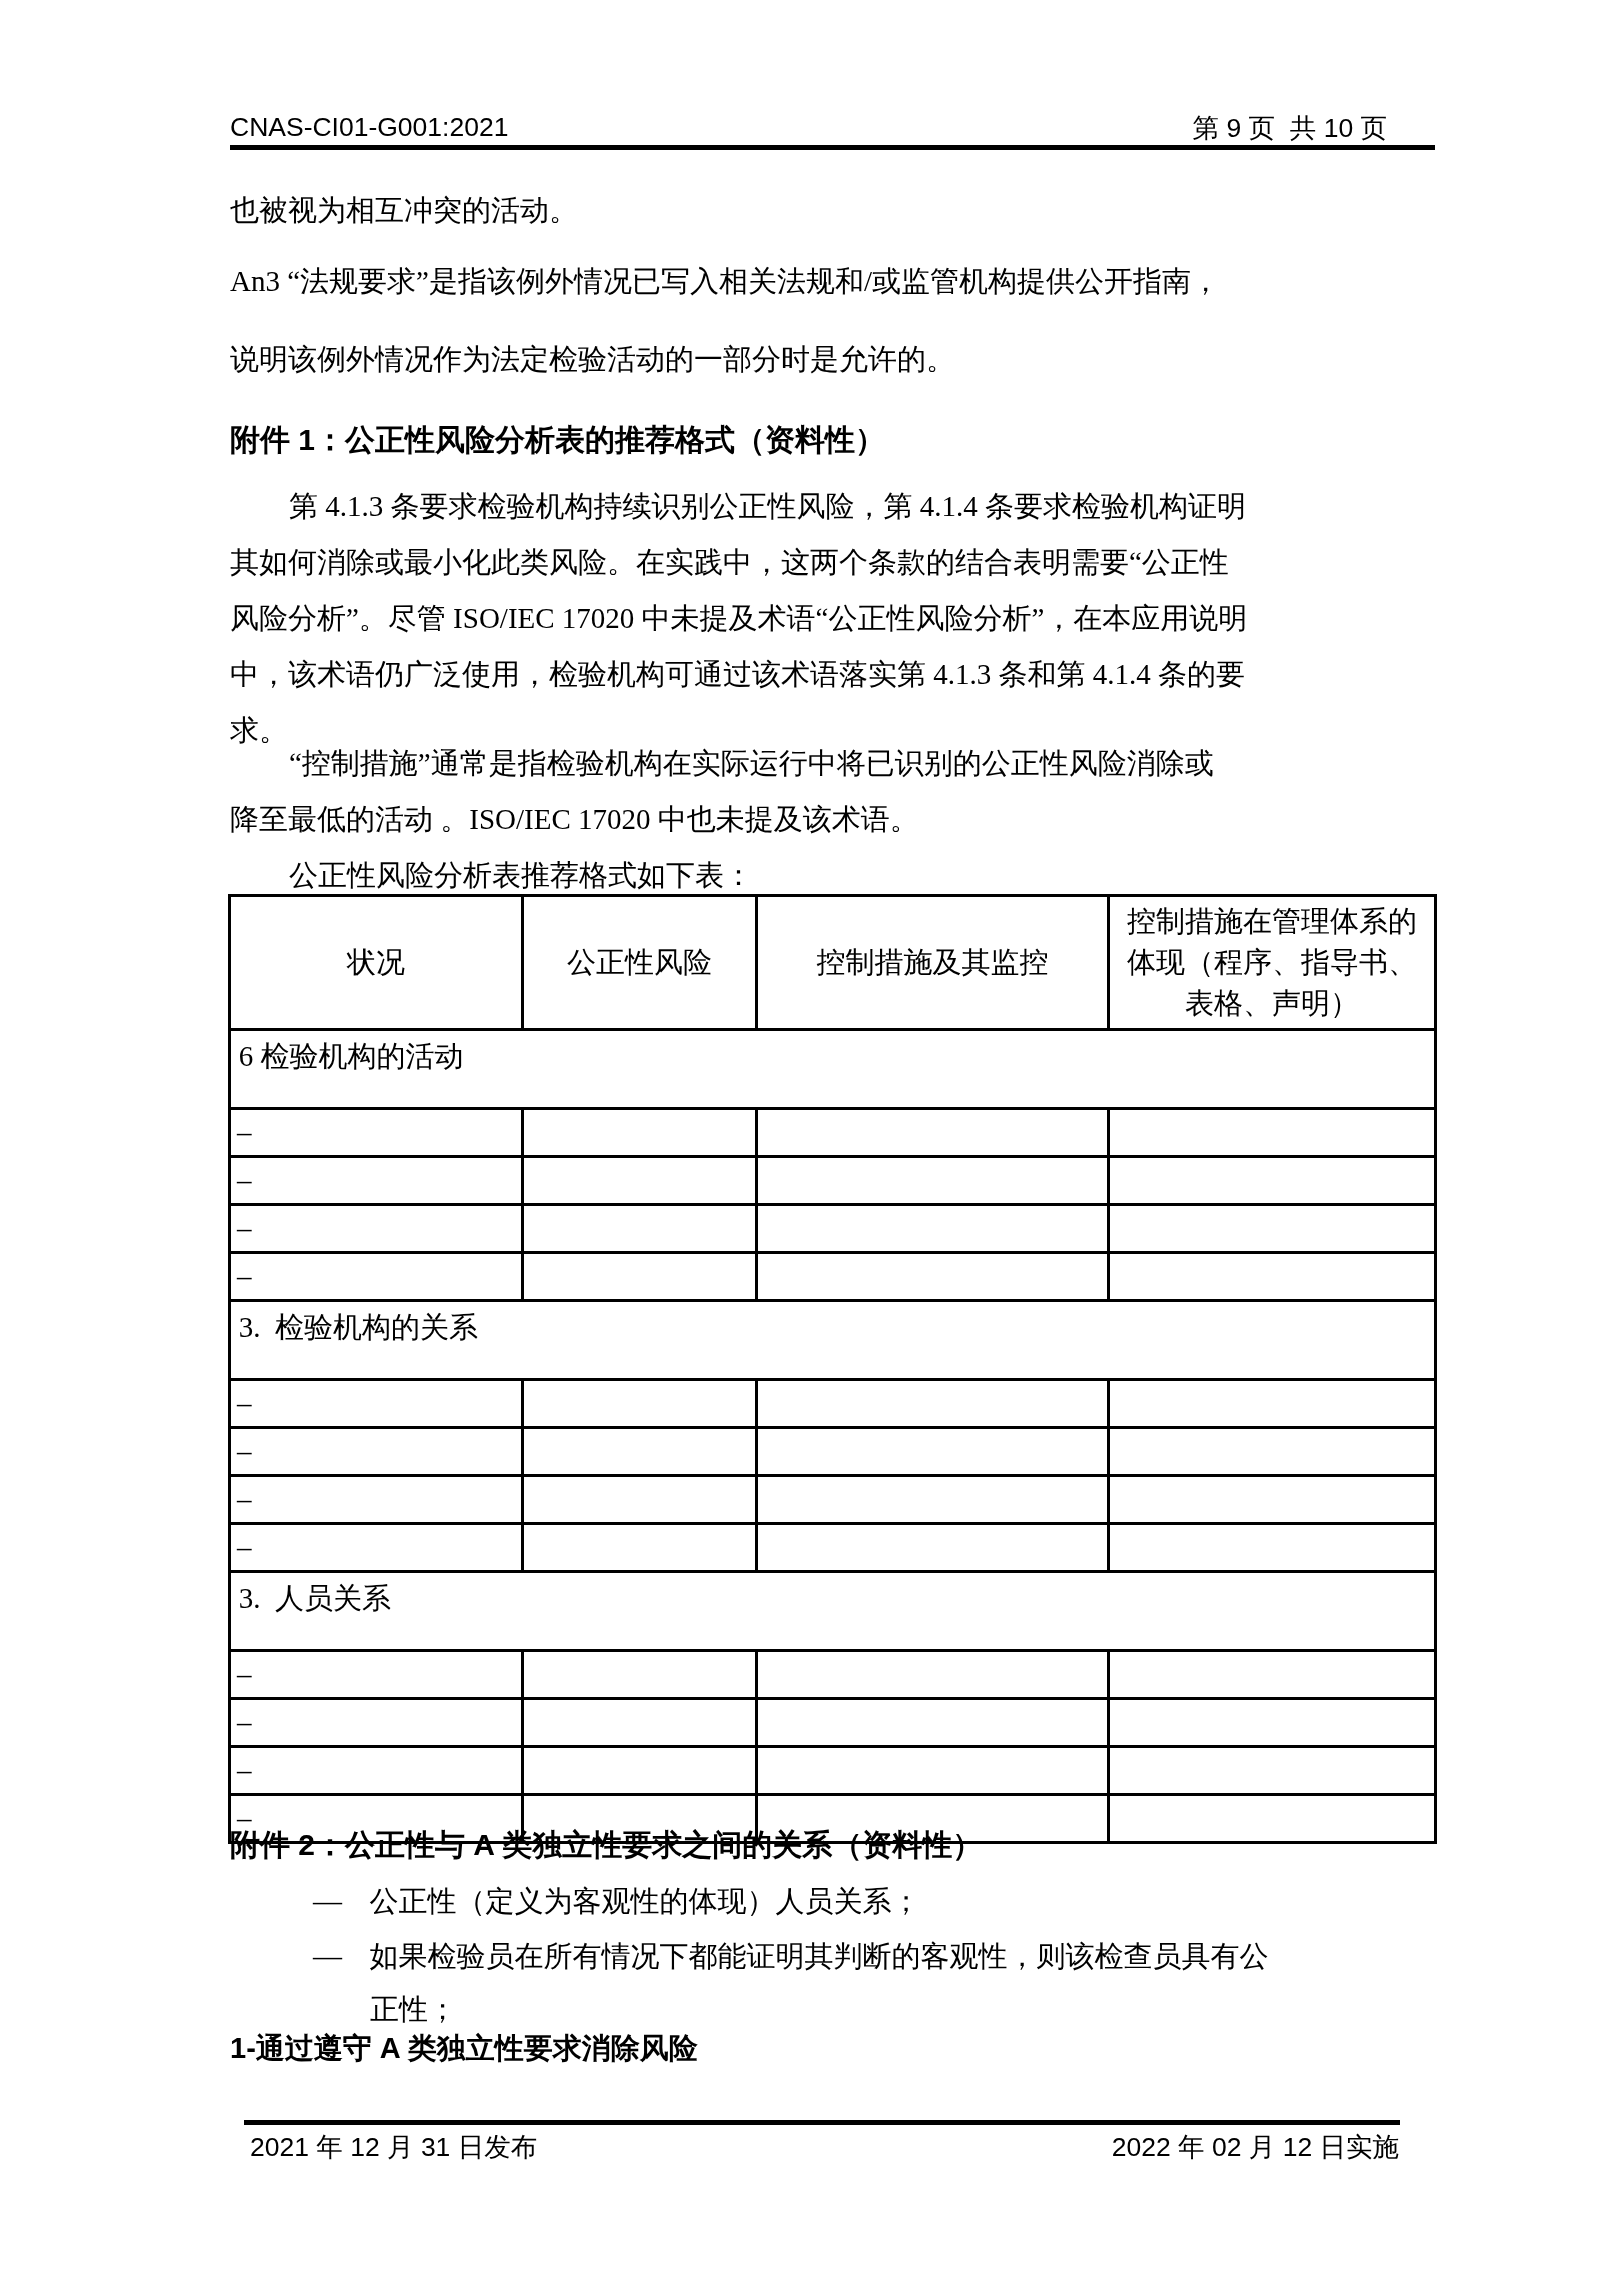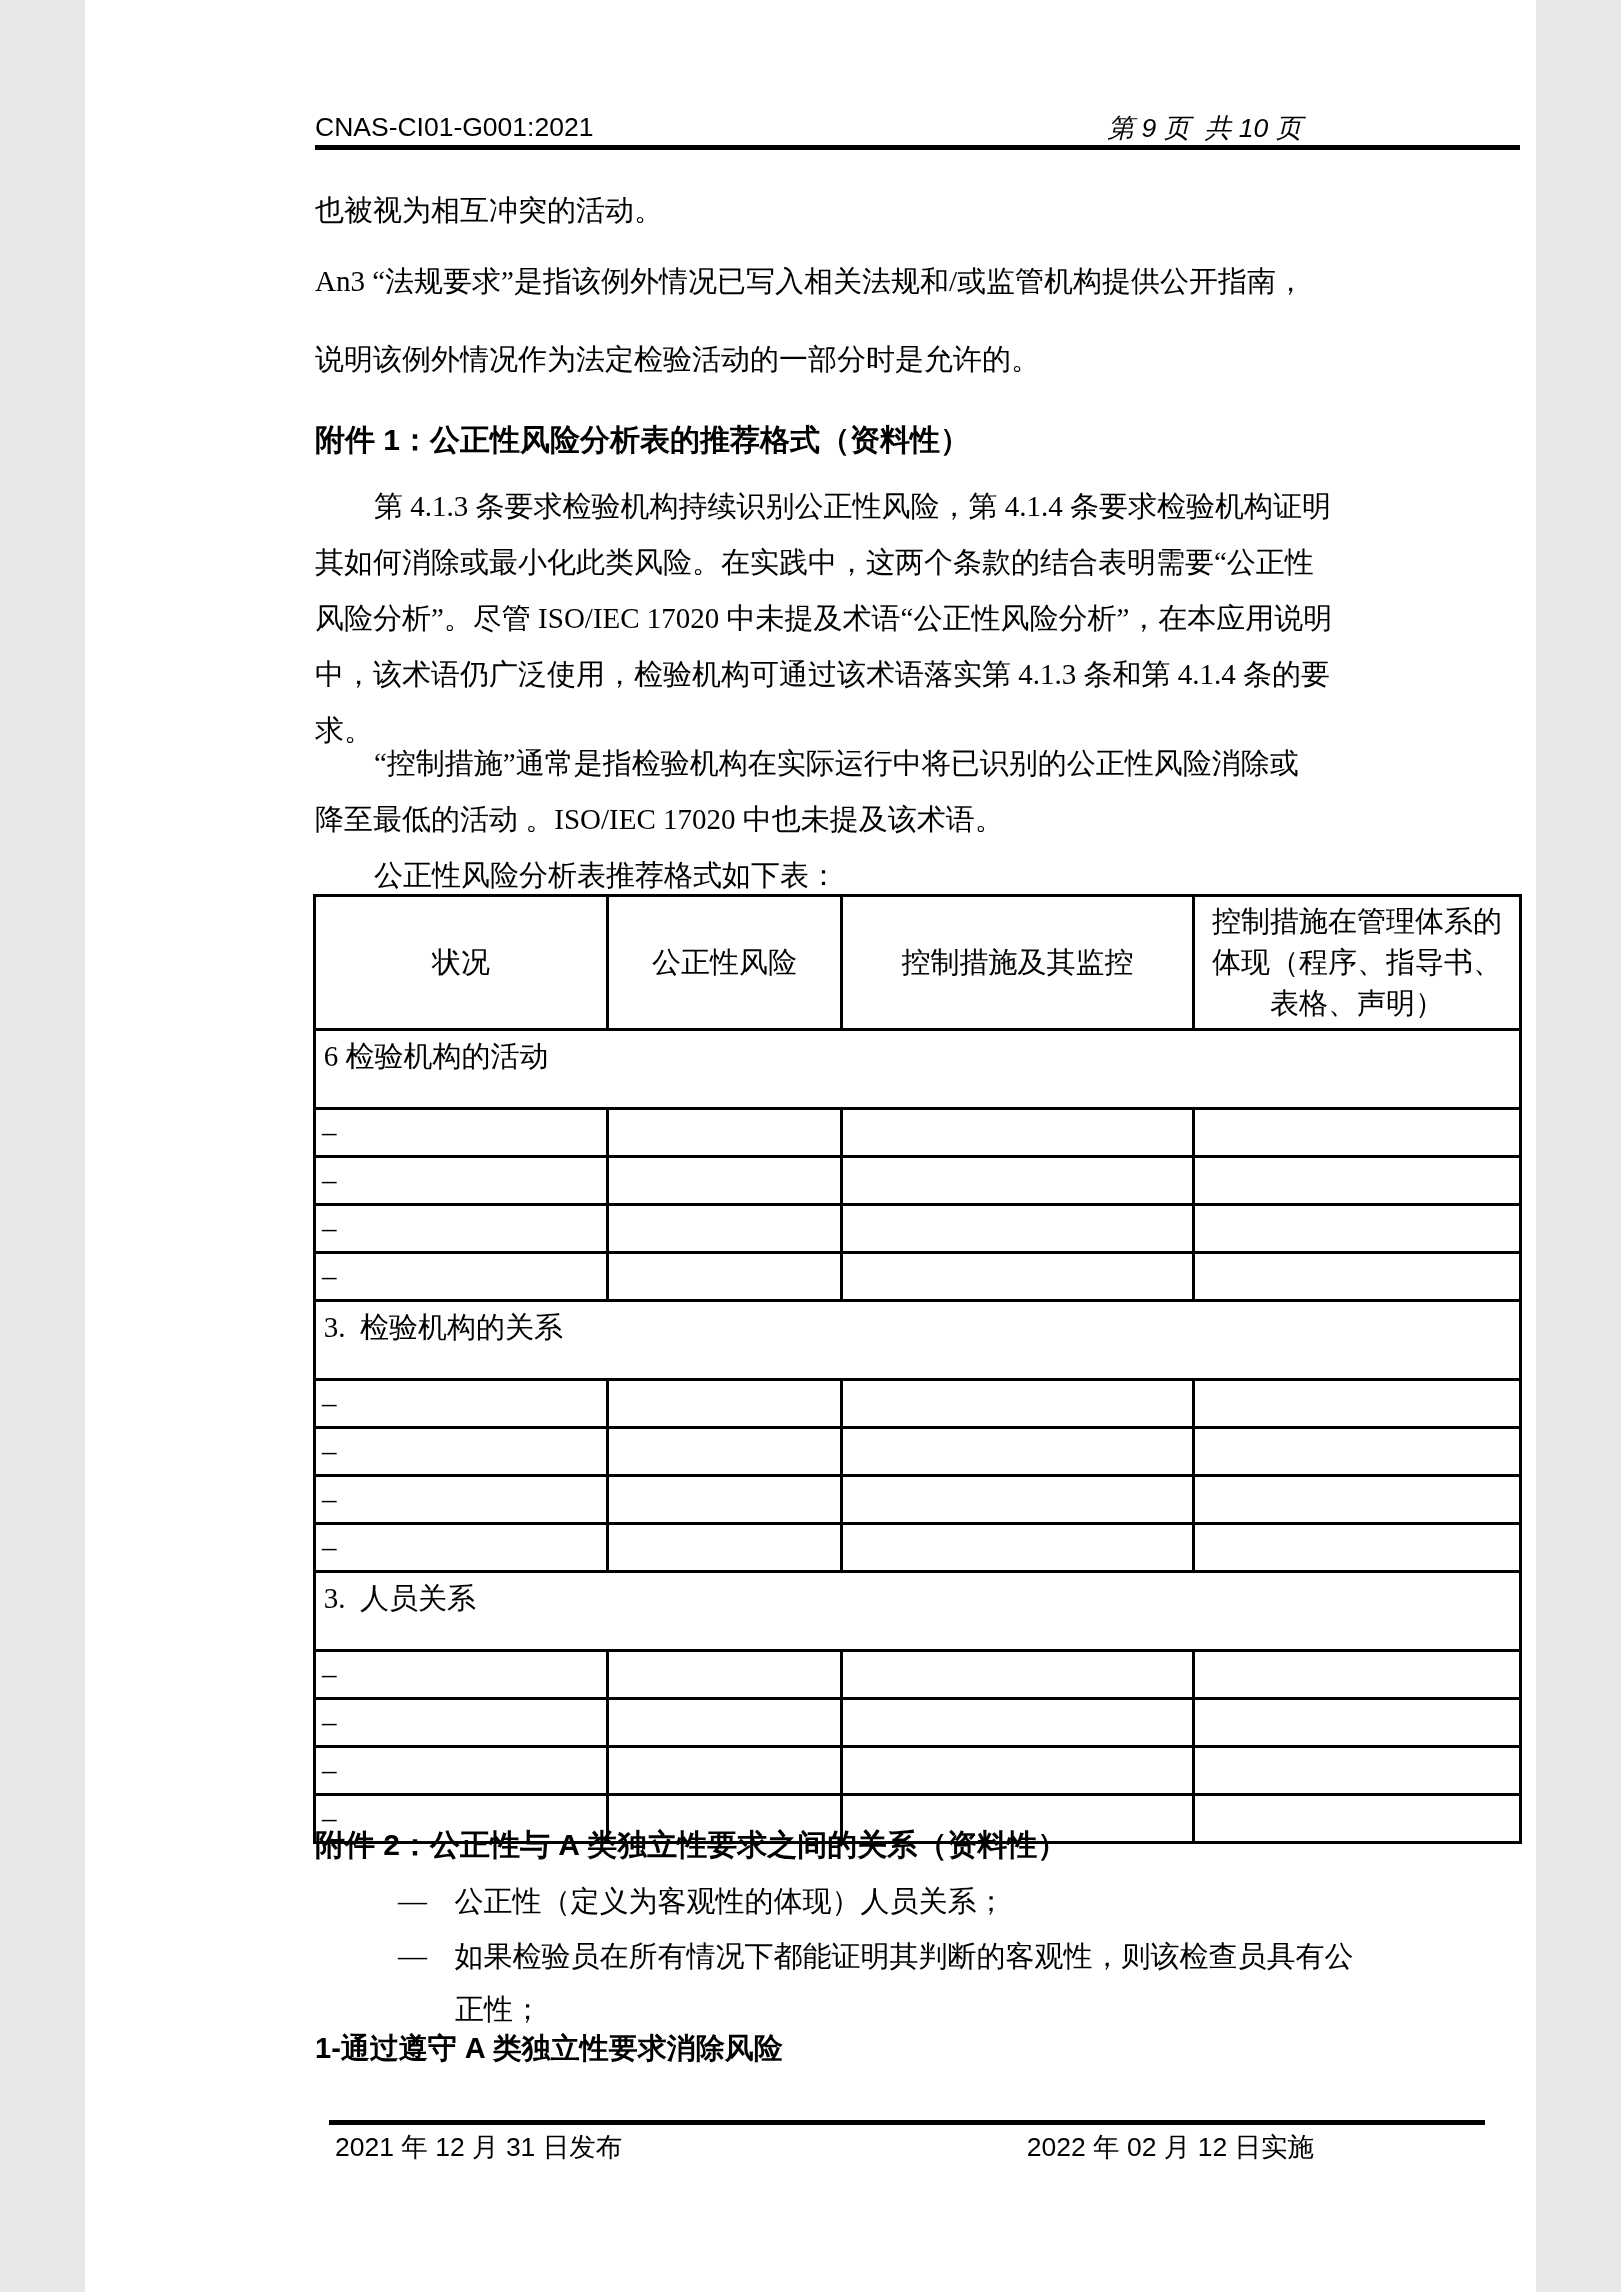--- a/index.html
+++ b/index.html
@@ -1,32 +1,32 @@
 <!DOCTYPE html>
 <html><head>
 <meta charset="utf-8">
 <style>
   html, body { margin: 0; padding: 0; background: #e8e8e8; }
   .page {
     position: relative;
-    width: 1451px; height: 2293px;
+    width: 1621px; height: 2293px;
     margin: 0 auto;
     background: #ffffff;
     color: #000000;
     font-family: "Liberation Serif", "DejaVu Serif", serif;
     overflow: hidden;
   }
   .abs { position: absolute; }
   .sans { font-family: "Liberation Sans", "DejaVu Sans", sans-serif; }
   .bold { font-weight: bold; }
   .rule { background: #000; }
 
   
   .hdr-doc   { left: 230px; top: 112px; font-size: 26.5px; }
-  .hdr-page  { right: 234px; top: 110px; font-size: 26.5px; white-space: pre; font-style: italic; }
+  .hdr-page  { right: 234px; top: 110px; font-size: 26.5px; white-space: pre; }
   .hdr-rule  { left: 230px; top: 145px; width: 1205px; height: 4.9px; }
   .ftr-rule  { left: 244px; top: 2120px; width: 1156px; height: 4.9px; }
   .ftr-left  { left: 250px; top: 2129px; font-size: 26.5px; }
   .ftr-right { right: 222px; top: 2129px; font-size: 26.5px; }
 
   
   .bline { left: 230px; width: 1208px; font-size: 29px; line-height: 56px; height: 56px; white-space: nowrap; }
   .ind   { padding-left: 59px; }
 
   .intro-1 { top: 182px; }

